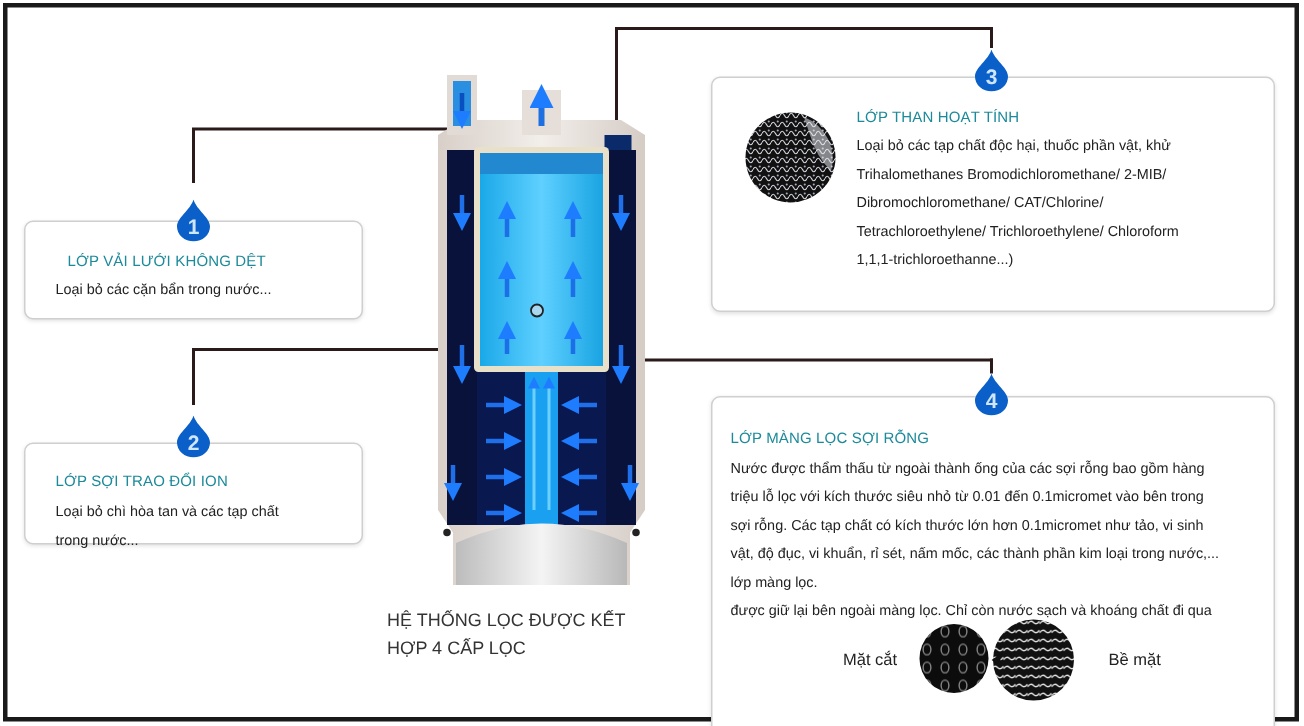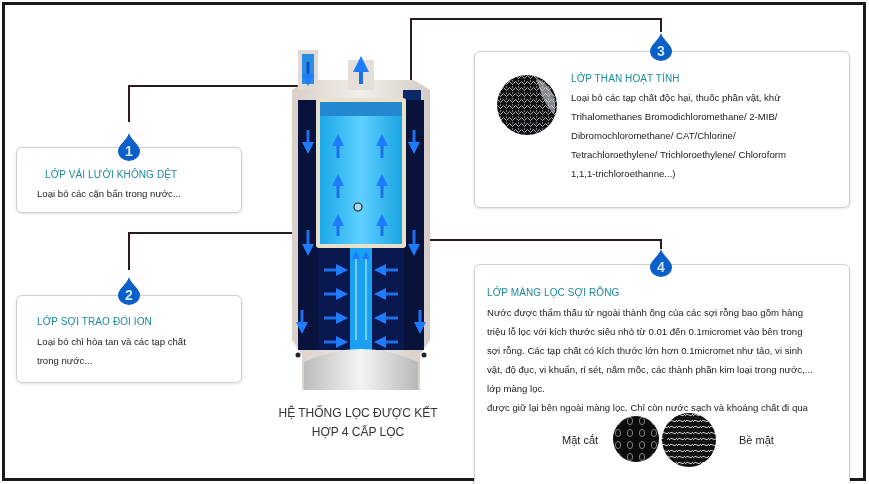--- a/index.html
+++ b/index.html
@@ -29,21 +29,21 @@
   }
   .drop svg { width: 22px; height: 28px; display: block; }
   .drop-num {
     position: absolute; left: 0; top: 10px; width: 22px; text-align: center;
     font-size: 14px; font-weight: bold; color: #cfe6ff;
   }
 
   .line { position: absolute; background: #2a1a1a; }
 
   .caption {
-    position: absolute; left: 258px; top: 404px; width: 200px; text-align: center;
+    position: absolute; left: 258px; top: 404px; width: 200px; text-align: left;
     font-size: 12px; color: #333; line-height: 19px; text-transform: uppercase;
   }
 
   .img-label { position: absolute; font-size: 11px; color: #222; }
 </style>
 </head>
 <body>
 
 <div class="frame"></div>
 
@@ -144,21 +144,21 @@
 <div class="caption">
   <div>Hệ thống lọc được kết</div>
   <div>hợp 4 cấp lọc</div>
 </div>
 
 <div class="card" style="left:16px; top:147px; width:226px; height:66px;">
   <div class="card-title" style="position:absolute; left:28px; top:21px;">Lớp vải lưới không dệt</div>
   <div class="card-text" style="position:absolute; left:20px; top:36px;">Loại bỏ các cặn bẩn trong nước...</div>
 </div>
 
-<div class="card" style="left:16px; top:295px; width:226px; height:88px;">
+<div class="card" style="left:16px; top:295px; width:226px; height:68px;">
   <div class="card-title" style="position:absolute; left:20px; top:20px;">Lớp sợi trao đổi ION</div>
   <div class="card-text" style="position:absolute; left:20px; top:36px;text-align:right;">Loại bỏ chì hòa tan và các tạp chất</div>
   <div class="card-text" style="position:absolute; left:20px; top:55px;text-align:right;">trong nước...</div>
 </div>
 
 <div class="card" style="left:474px; top:51px; width:376px; height:157px;">
   <svg style="position:absolute; left:21px; top:22px;" width="62" height="62" viewBox="0 0 62 62">
     <defs>
       <pattern id="carbonTex" width="6" height="6" patternUnits="userSpaceOnUse">
         <rect width="6" height="6" fill="#111"></rect>

